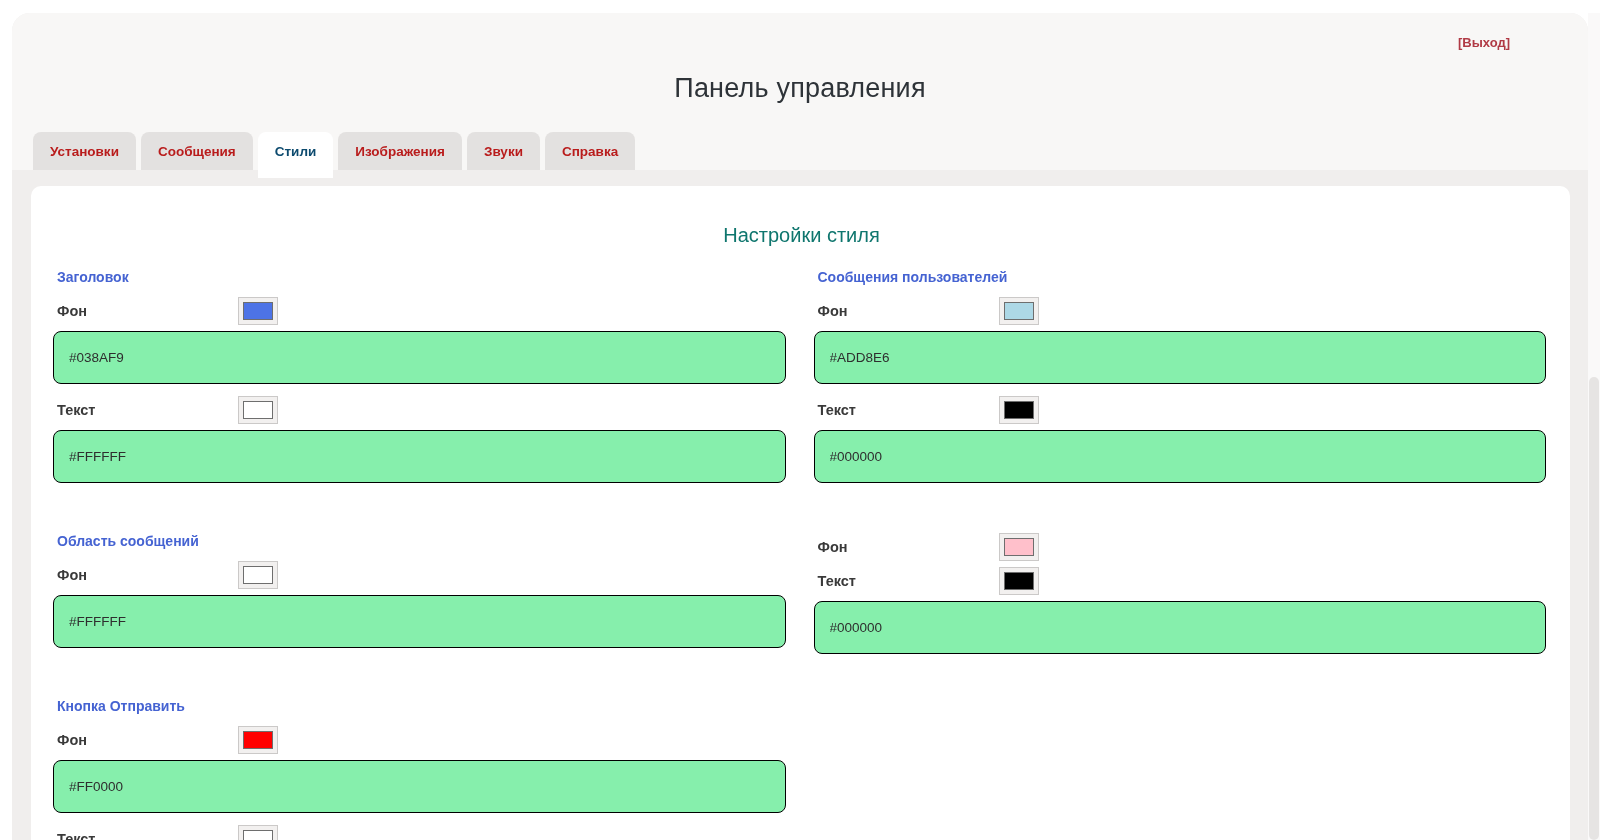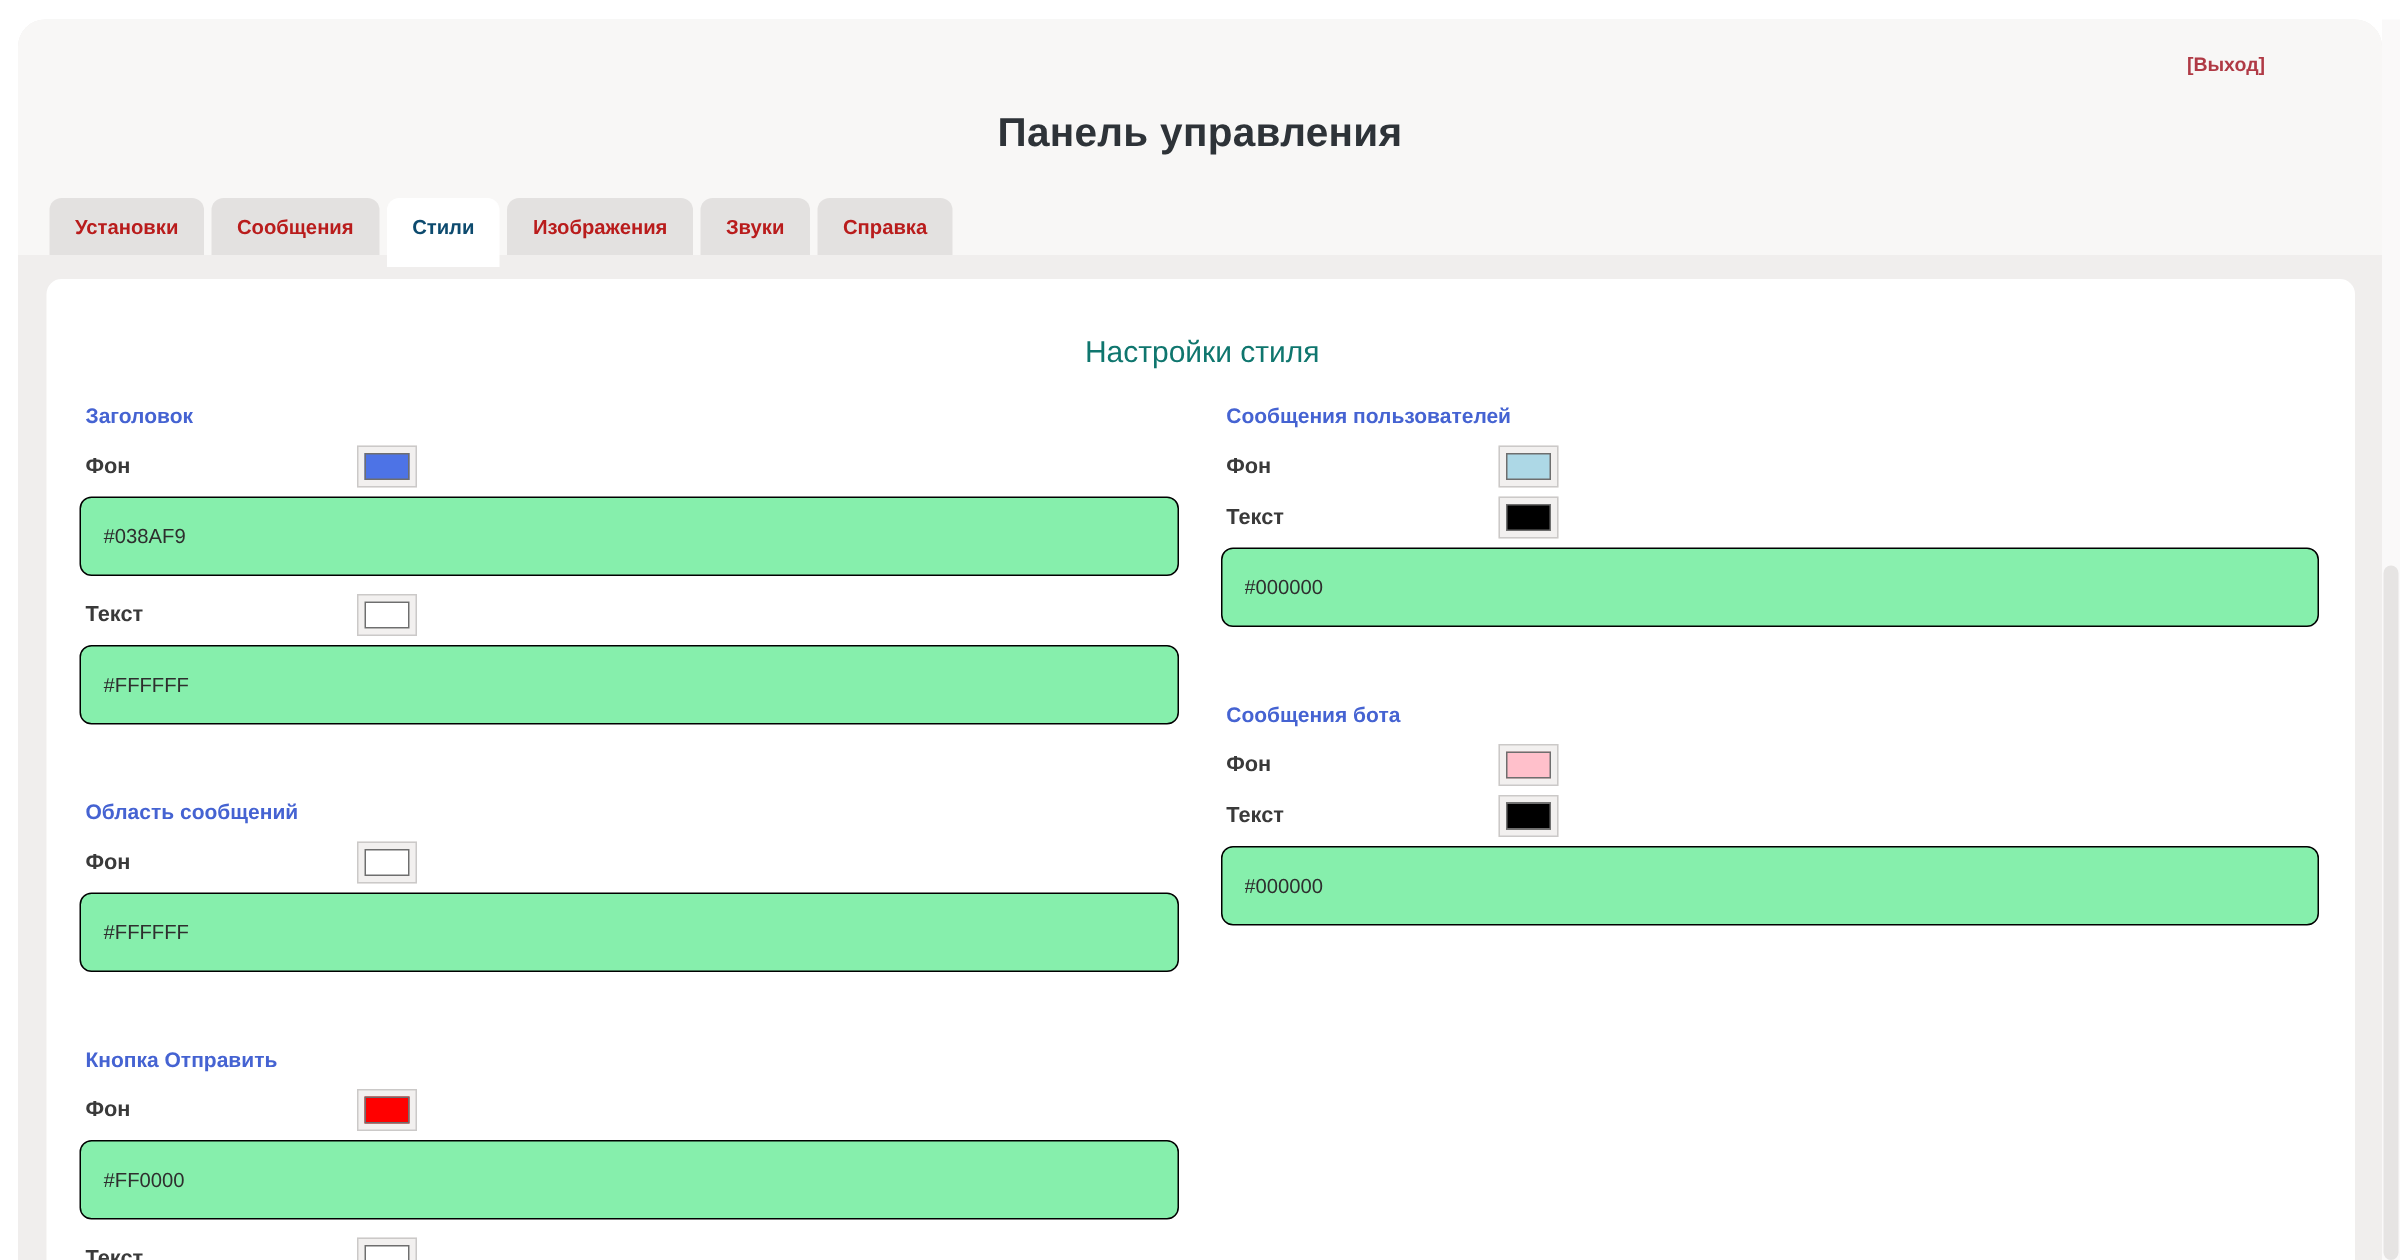--- a/index.html
+++ b/index.html
@@ -7,21 +7,21 @@
     font-family: "Liberation Sans", "DejaVu Sans", sans-serif; }
 
   .outer { position: absolute; left: 12px; top: 13px; width: 1576px; height: 900px;
     background: #f0eeed; border-radius: 18px 18px 0 0; }
 
   
   .header { position: relative; height: 157px; background: #f8f7f6;
     border-radius: 18px 18px 0 0; }
   .logout { position: absolute; top: 22px; right: 78px; font-size: 13px; font-weight: bold;
     color: #b03a45; text-decoration: none; cursor: pointer; }
-  .page-title { text-align: center; padding-top: 60px; font-size: 27px; font-weight: bold;
+  .page-title { text-align: center; padding-top: 60px; font-size: 27px; font-weight: normal;
     color: #2e3338; letter-spacing: 0.2px; }
 
   
   .tabs { position: absolute; left: 21px; bottom: 0; display: flex; gap: 5px;
     align-items: flex-end; z-index: 3; }
   .tab { background: #e3e1e0; color: #b91c1c; font-size: 13.5px; font-weight: bold;
     padding: 12px 17px 11px 17px; border-radius: 8px 8px 0 0; cursor: pointer; white-space: nowrap; }
   .tab.active { background: #ffffff; color: #0c4a6e; padding-bottom: 19px; margin-bottom: -8px; }
 
   
@@ -129,31 +129,31 @@
       <div class="col">
 
         <div class="section">
           <div class="section-title">Сообщения пользователей</div>
           <div class="field-row">
             <span class="field-label">Фон</span>
             <span class="swatch">
                 <span class="swatch-inner" style="background: rgb(173, 216, 230);"></span>
               </span>
           </div>
+          <input class="hex-input" type="text" value="#ADD8E6" style="">
           <div class="field-row">
             <span class="field-label">Текст</span>
             <span class="swatch">
                 <span class="swatch-inner" style="background: rgb(0, 0, 0);"></span>
               </span>
           </div>
           <input class="hex-input" type="text" value="#000000" style="">
         </div>
 
         <div class="section">
-          <div class="section-title">Сообщения бота</div>
           <div class="field-row">
             <span class="field-label">Фон</span>
             <span class="swatch">
                 <span class="swatch-inner" style="background: rgb(255, 192, 203);"></span>
               </span>
           </div>
           <div class="field-row">
             <span class="field-label">Текст</span>
             <span class="swatch">
                 <span class="swatch-inner" style="background: rgb(0, 0, 0);"></span>

